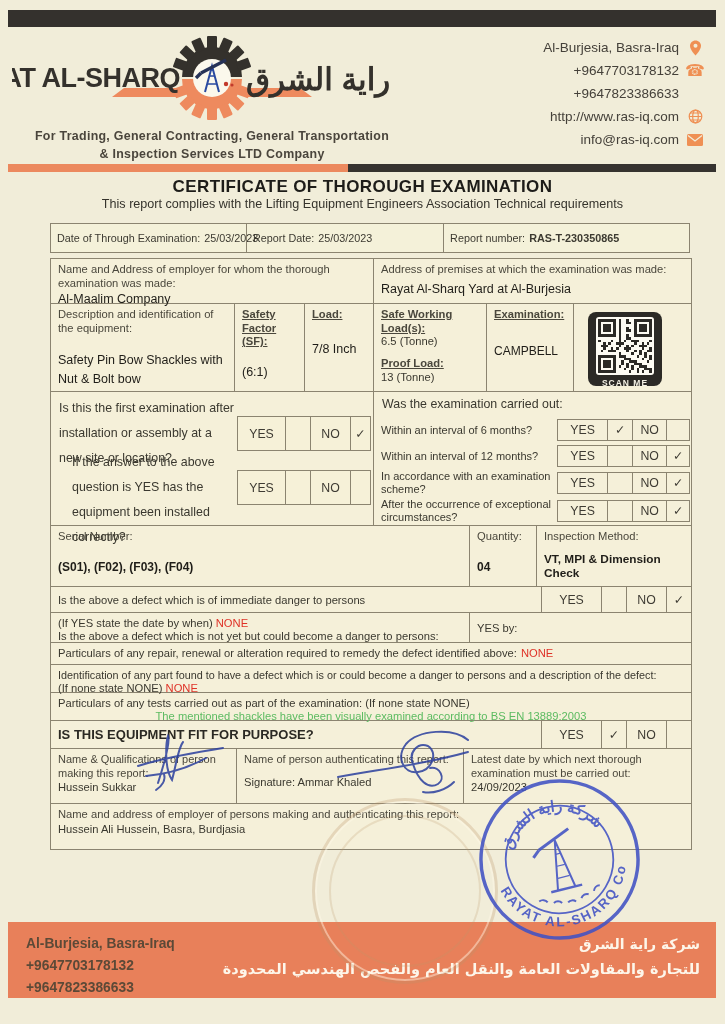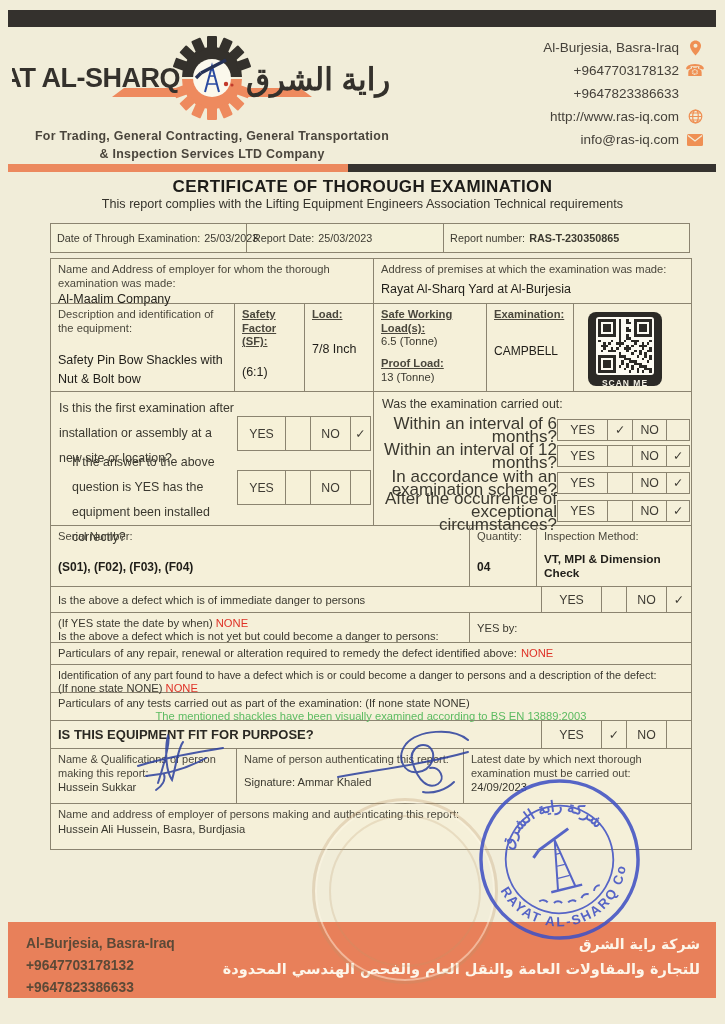--- a/index.html
+++ b/index.html
@@ -44,21 +44,21 @@
   .row:first-child{border-top:0;}
   .c{border-left:1px solid #8b8470;box-sizing:border-box;padding:4px 7px;position:relative;}
   .c:first-child{border-left:0;}
   .cyn{display:flex;align-items:center;justify-content:center;font-size:12.3px;color:#3e3b33;padding:0;}
   .mini{position:absolute;display:flex;border:1px solid #8b8470;background:rgba(247,243,216,.4);}
   .mini>div{border-left:1px solid #8b8470;display:flex;align-items:center;justify-content:center;
             font-size:12.3px;color:#3e3b33;box-sizing:border-box;}
   .mini>div:first-child{border-left:0;}
   .qtext{font-size:12.4px;color:#3a382f;line-height:25px;}
   .co-row{display:flex;align-items:center;}
-  .co-text{font-size:17px;color:#3a382f;line-height:13px;padding-left:7px;box-sizing:border-box;width:183px;text-align:right;}
+  .co-text{font-size:11px;color:#3a382f;line-height:13px;padding-left:7px;box-sizing:border-box;width:183px;}
   .co-strip{display:flex;border:1px solid #8b8470;height:22px;box-sizing:border-box;}
   .co-strip>div{border-left:1px solid #8b8470;display:flex;align-items:center;justify-content:center;
                 font-size:12.3px;color:#3e3b33;box-sizing:border-box;}
   .co-strip>div:first-child{border-left:0;}
 
   
   .qrbox{position:absolute;left:14px;top:8px;width:74px;height:74px;background:#2c2a26;
          border-radius:8px;display:flex;flex-direction:column;align-items:center;padding-top:5px;box-sizing:border-box;}
   .qrwhite{background:#fdfbf3;border-radius:3px;padding:2px;line-height:0;}
   .qrlabel{color:#f4f1e4;font-size:8.5px;font-weight:bold;letter-spacing:1px;margin-top:3px;}

